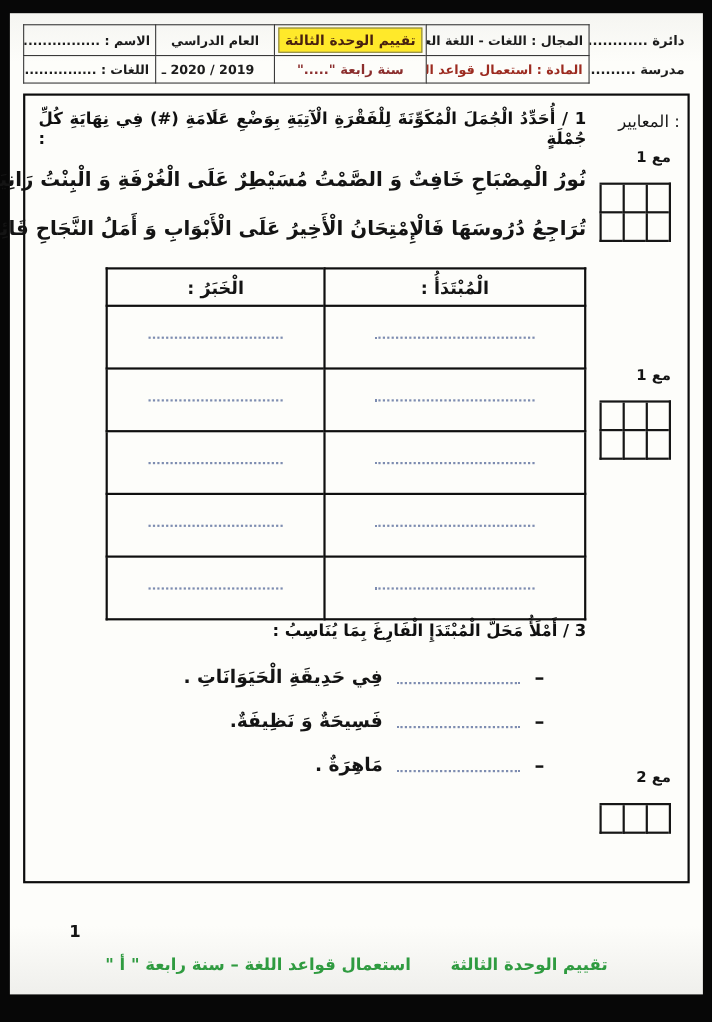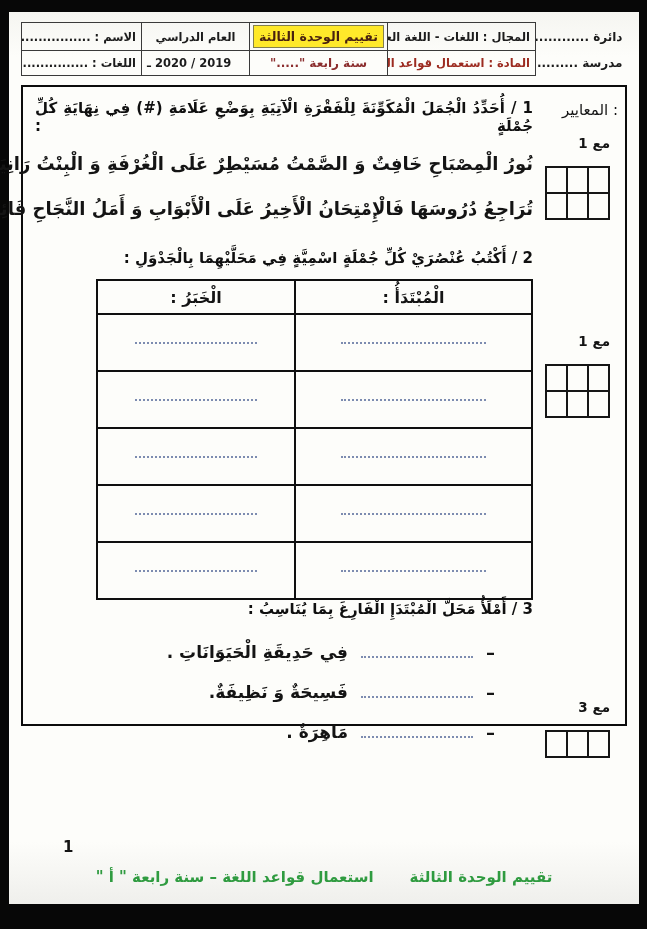--- a/index.html
+++ b/index.html
@@ -34,21 +34,21 @@
     display:inline-block; width:100%; text-align:center;
     background:#ffe92a; color:#49210f; border:1px solid #83804d;
     padding:3px 2px; font-size:12.5px; font-weight:bold;
   }
   td.grade-cell { color:#8b2e2e; text-align:center; font-size:12px; }
   td.year-label-cell { text-align:center; }
   td.year-value-cell { text-align:left; }
 
   
   .main-box {
-    position:relative; margin-top:9px; height:641px;
+    position:relative; margin-top:9px; height:718px;
     border:2px solid #0c0c0c;
   }
   .content {
     position:absolute; top:0; right:92px; left:12px; bottom:0;
     direction:rtl;
   }
   .q-prompt { font-size:15px; font-weight:bold; color:#101010; }
   .q1 { padding-top:12px; text-align:justify; text-align-last:justify; }
   .paragraph { margin-top:6px; }
   .para-line {
@@ -135,21 +135,20 @@
 
     <div class="content">
 
       <div class="q-prompt q1">1 / أُحَدِّدُ الْجُمَلَ الْمُكَوِّنَةَ لِلْفَقْرَةِ الْآتِيَةِ بِوَضْعِ عَلَامَةِ (#) فِي نِهَايَةِ كُلِّ جُمْلَةٍ :</div>
 
       <div class="paragraph">
         <div class="para-line">نُورُ الْمِصْبَاحِ خَافِتٌ وَ الصَّمْتُ مُسَيْطِرٌ عَلَى الْغُرْفَةِ وَ الْبِنْتُ رَانِيَةُ</div>
         <div class="para-line">تُرَاجِعُ دُرُوسَهَا فَالْإِمْتِحَانُ الْأَخِيرُ عَلَى الْأَبْوَابِ وَ أَمَلُ النَّجَاحِ قَائِمٌ الْأُمُّ</div>
       </div>
 
-      <div class="q-prompt q2">2 / أَكْتُبُ عُنْصُرَيْ كُلِّ جُمْلَةٍ اسْمِيَّةٍ فِي مَحَلَّيْهِمَا بِالْجَدْوَلِ :</div>
 
       <table class="answer-table" dir="rtl">
         <thead>
           <tr>
             <th>الْمُبْتَدَأُ :</th>
             <th>الْخَبَرُ :</th>
           </tr>
         </thead>
         <tbody>
             <tr>
@@ -238,21 +237,21 @@
             <span class="crit-cell"></span>
             <span class="crit-cell"></span>
             <span class="crit-cell"></span>
             <span class="crit-cell"></span>
             <span class="crit-cell"></span>
             <span class="crit-cell"></span>
           </div>
       </div>
 
       <div class="crit-group g3">
-        <div class="crit-label" dir="rtl">مع 3</div>
+        <div class="crit-label" dir="rtl">مع 2</div>
         <div class="crit-grid">
             <span class="crit-cell"></span>
             <span class="crit-cell"></span>
             <span class="crit-cell"></span>
           </div>
       </div>
     </div>
 
   </div>
 

